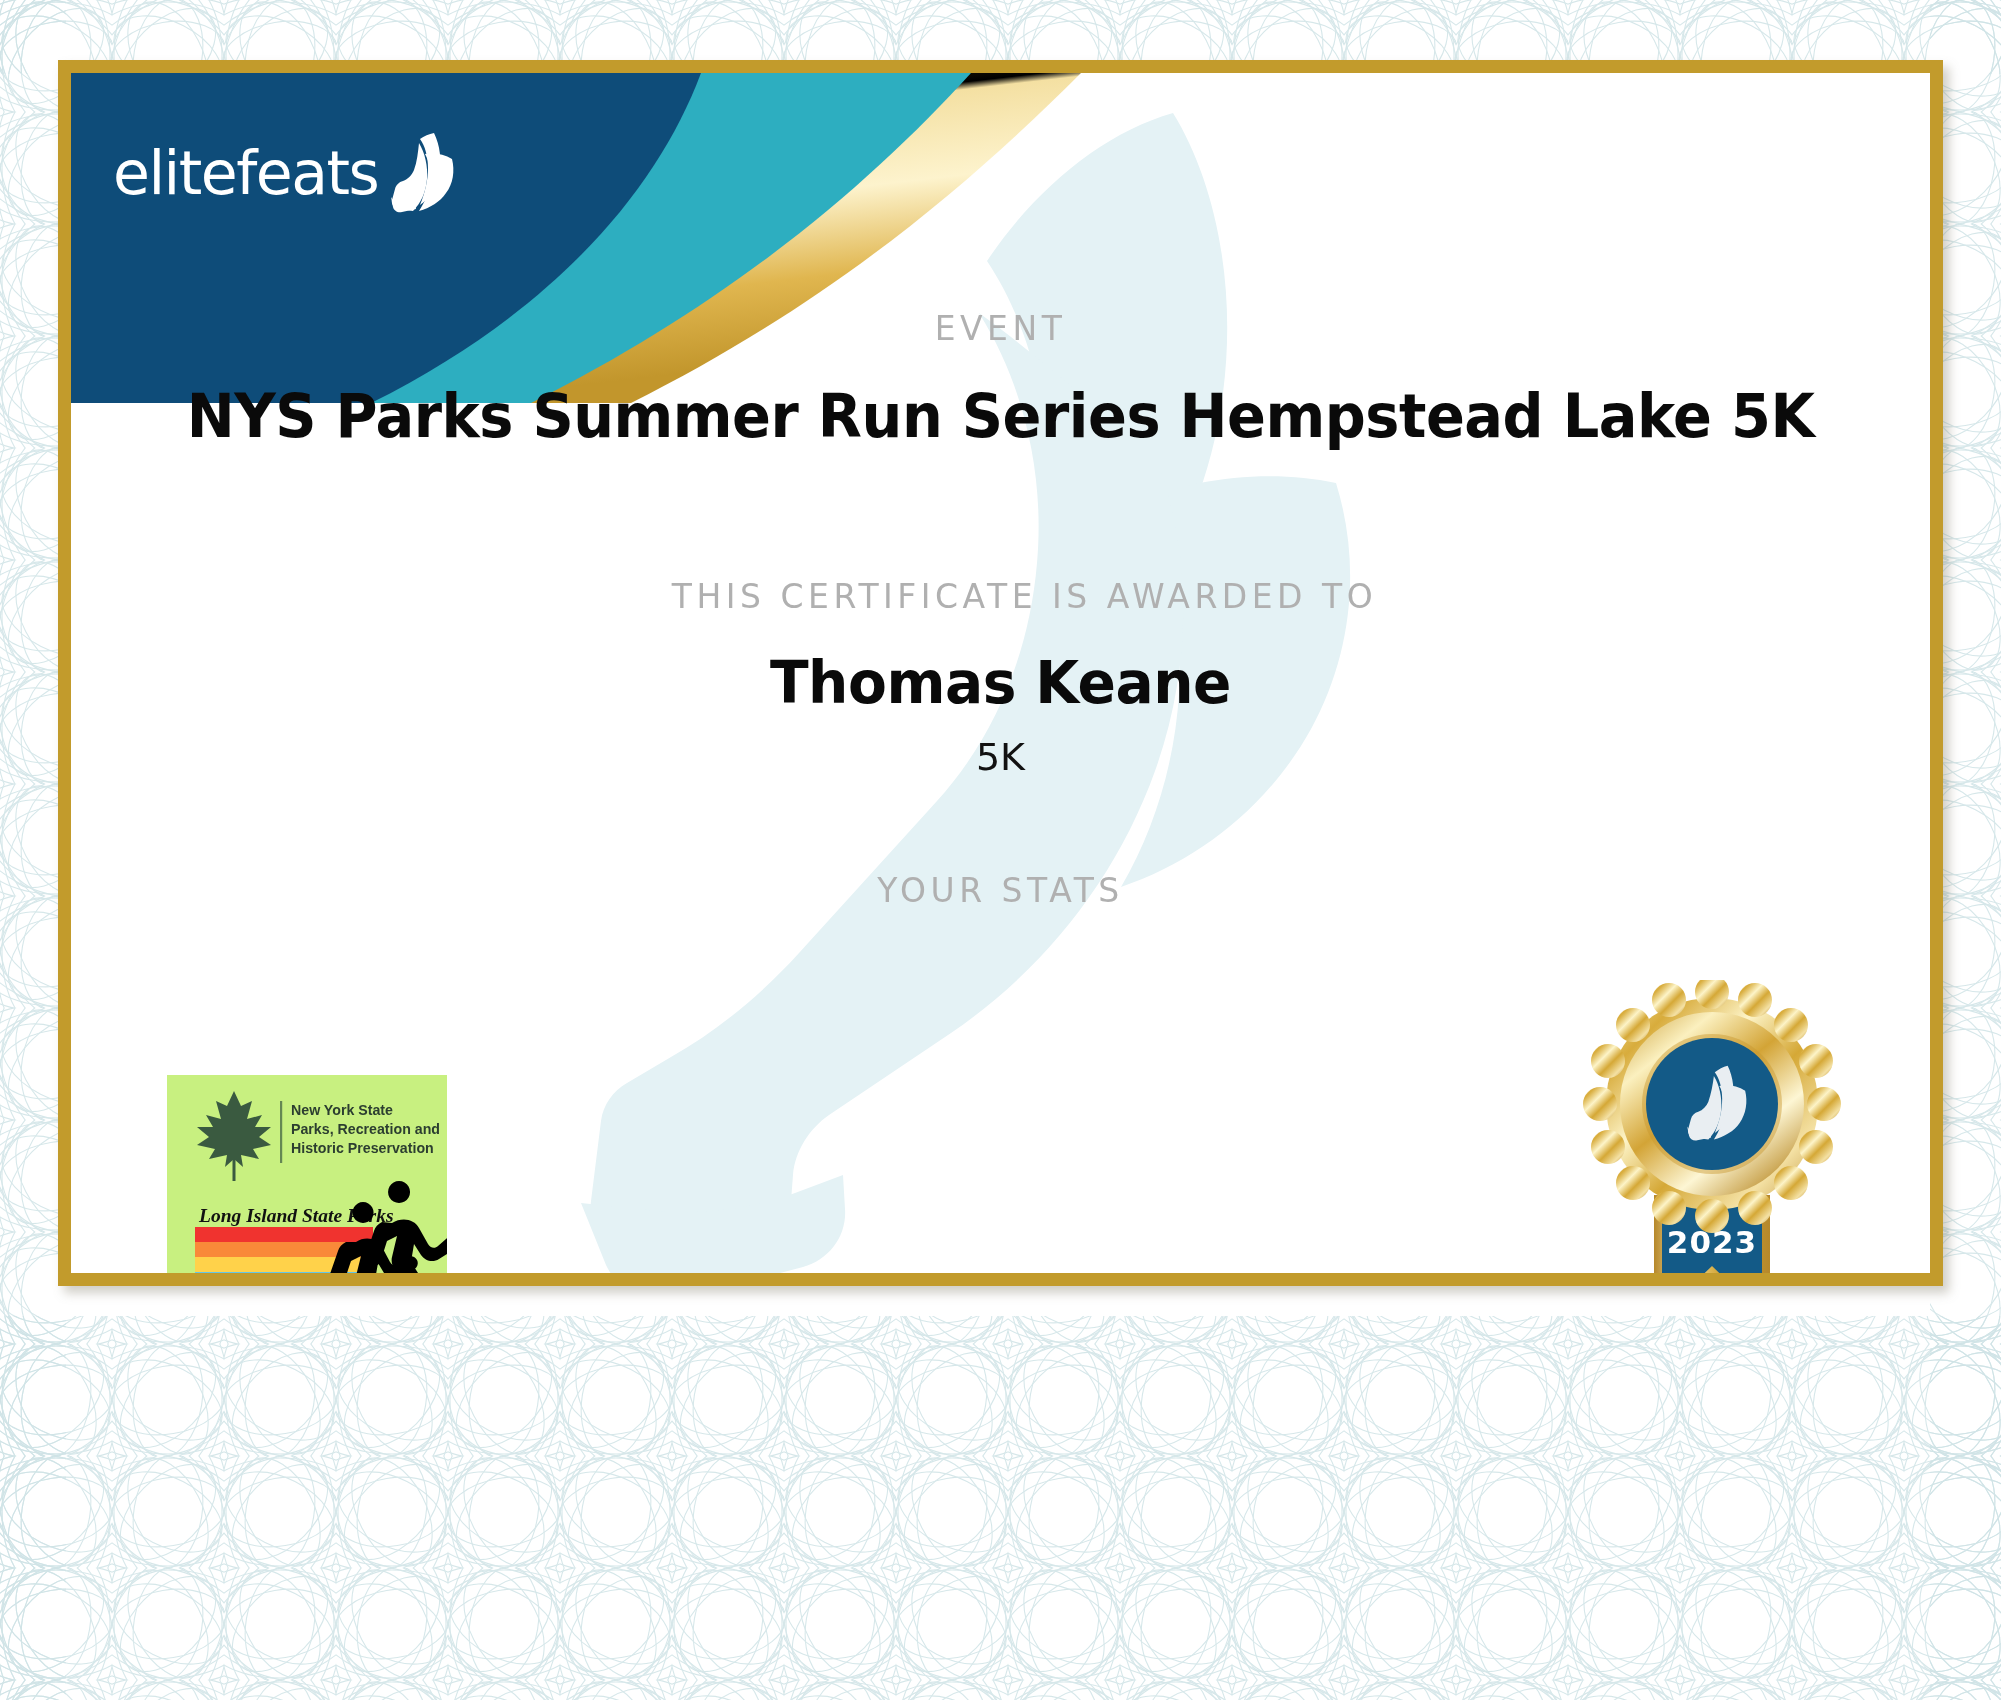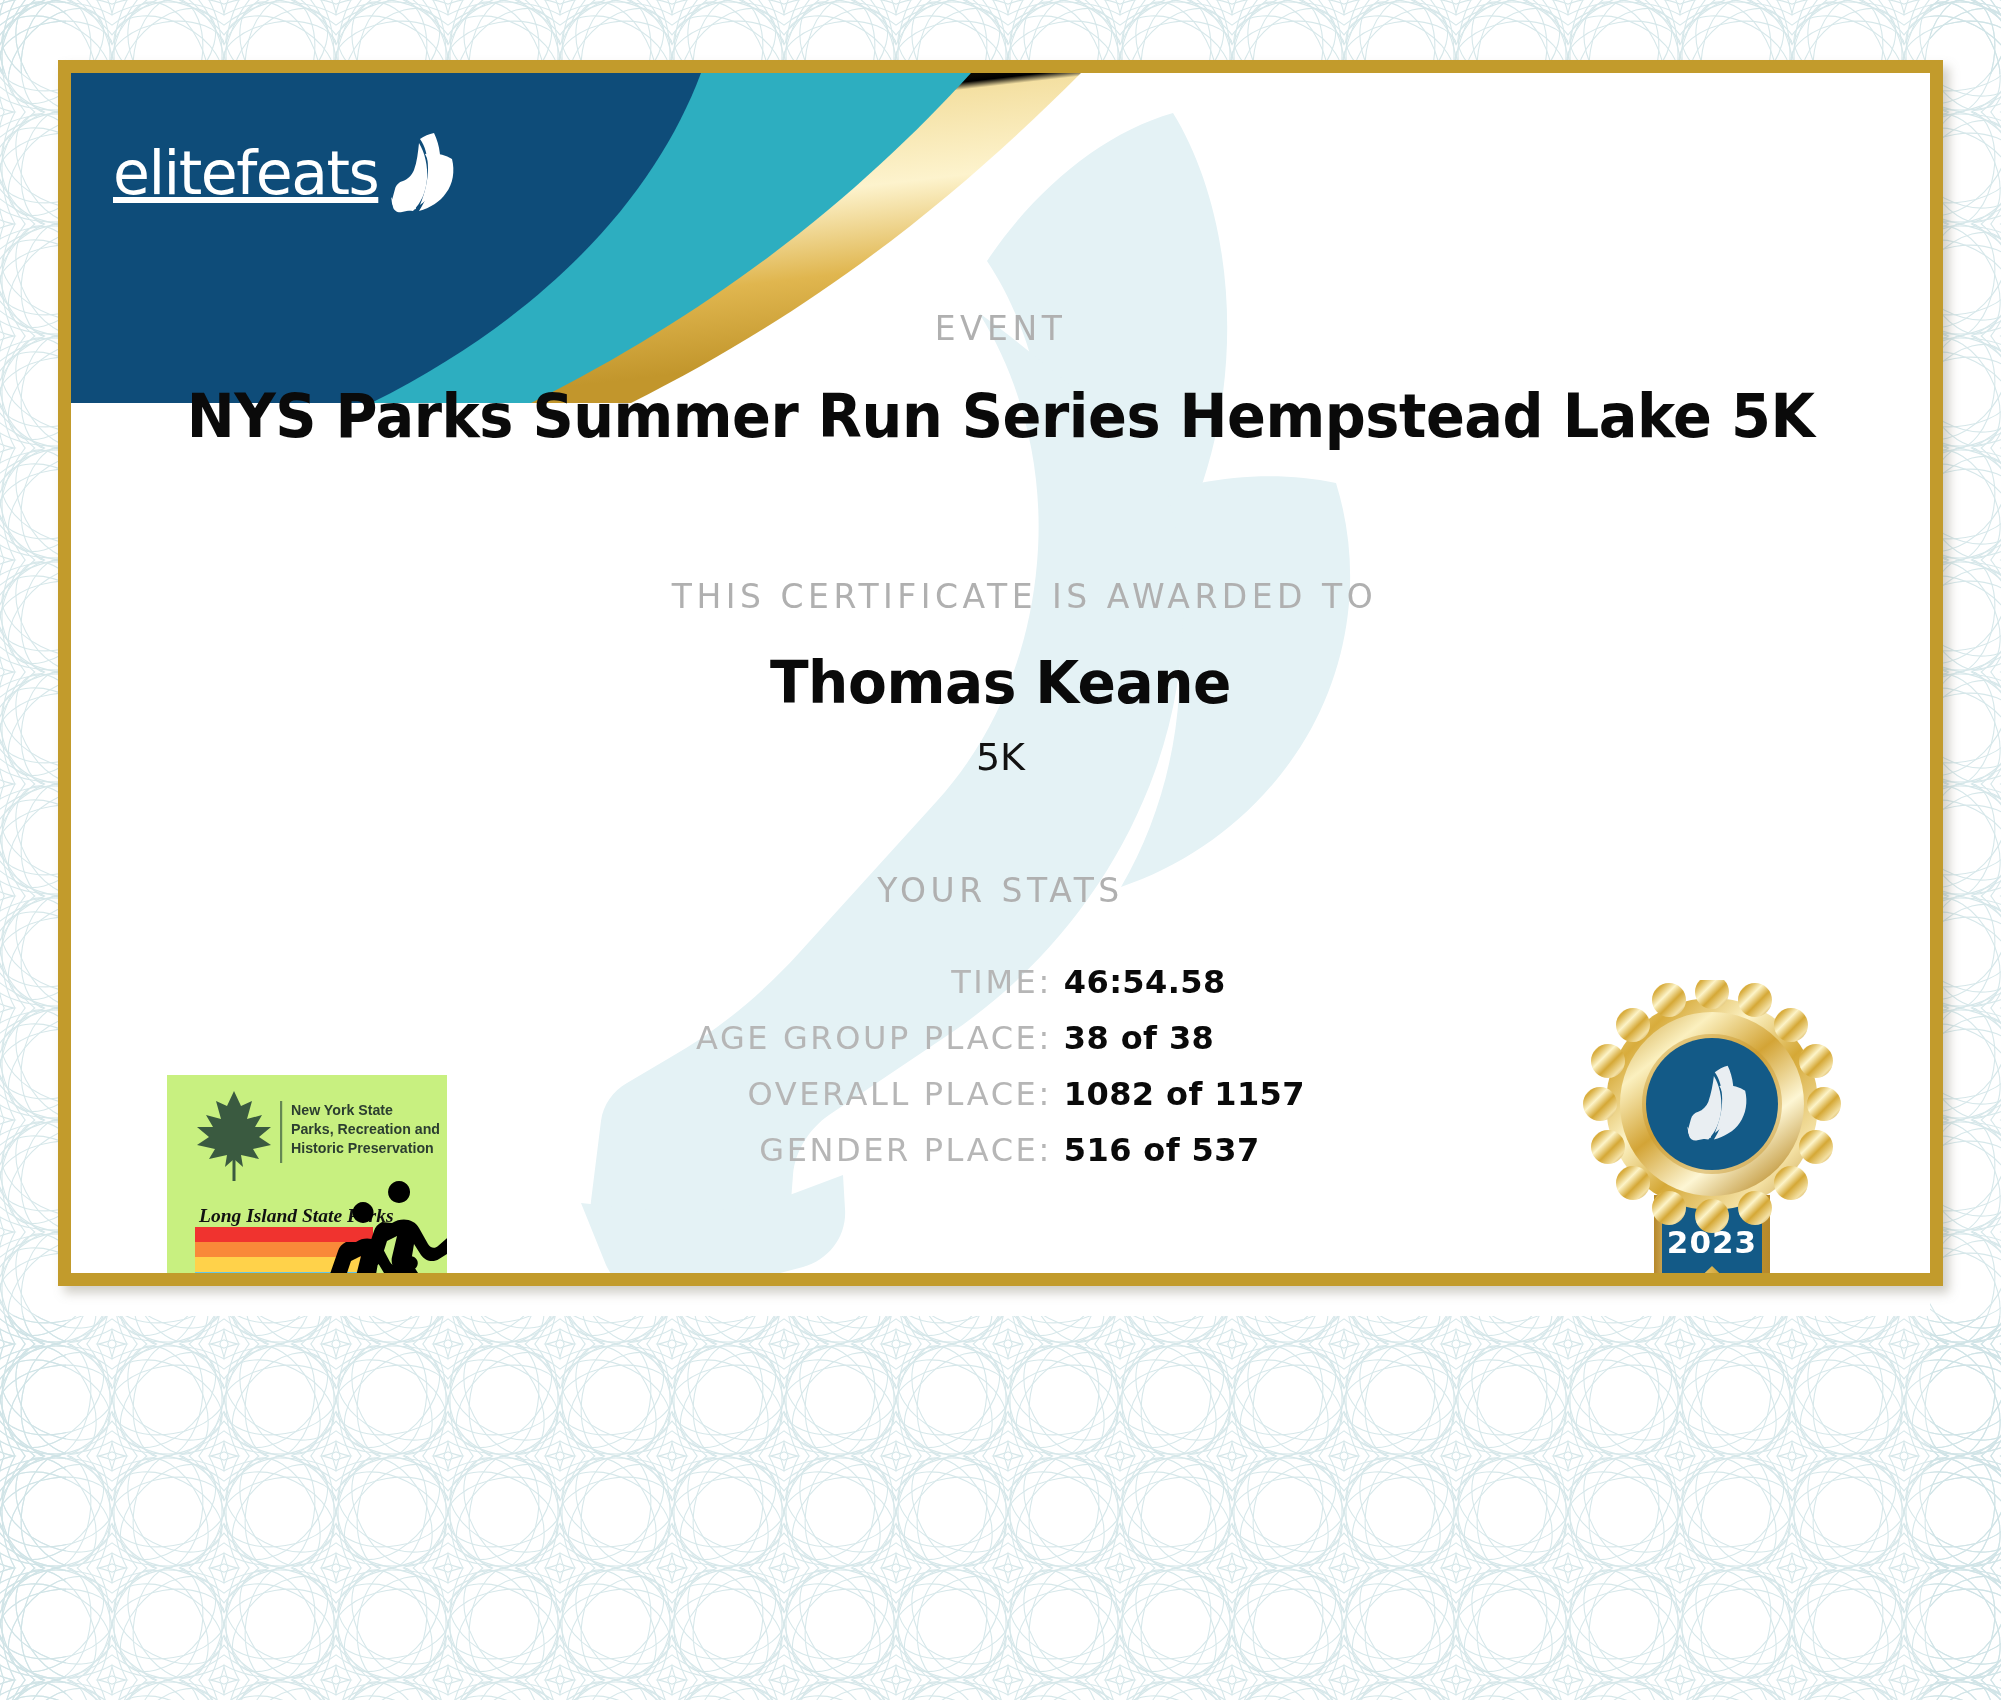--- a/index.html
+++ b/index.html
@@ -45,21 +45,21 @@
   }
 
   #brand-logo{
     position:absolute;left:42px;top:58px;
     z-index:5;
     display:flex;align-items:flex-end;gap:4px;
   }
   #brand-wordmark{
     font-family:"DejaVu Sans", sans-serif;
     font-size:60px;font-weight:400;color:#ffffff;
-    letter-spacing:-1.5px;line-height:1;text-decoration:underline;
+    letter-spacing:-1.5px;line-height:1;
   }
   #brand-wing{margin-bottom:-10px;}
 
   
   #content{
     position:relative;z-index:4;
     padding-top:236px;
     text-align:center;
   }
 
@@ -254,40 +254,20 @@
     <div id="event-title">NYS Parks Summer Run Series Hempstead Lake 5K</div>
 
     <div class="section-label" id="awarded-label">THIS CERTIFICATE IS AWARDED TO</div>
 
     <div id="recipient-name">Thomas Keane</div>
 
     <div id="event-distance">5K</div>
 
     <div class="section-label" id="stats-label">YOUR STATS</div>
 
-    <table id="stats-table">
-      <tbody>
-        <tr>
-          <td class="stat-key">TIME:</td>
-          <td class="stat-val">46:54.58</td>
-        </tr>
-        <tr>
-          <td class="stat-key">AGE GROUP PLACE:</td>
-          <td class="stat-val">38 of 38</td>
-        </tr>
-        <tr>
-          <td class="stat-key">OVERALL PLACE:</td>
-          <td class="stat-val">1082 of 1157</td>
-        </tr>
-        <tr>
-          <td class="stat-key">GENDER PLACE:</td>
-          <td class="stat-val">516 of 537</td>
-        </tr>
-      </tbody>
-    </table>
   </div>
 
   <div id="sponsor-logo">
     <svg viewBox="0 0 280 280" width="280" height="280" xmlns="http://www.w3.org/2000/svg">
       <rect x="0" y="0" width="280" height="280" fill="#c8f080"></rect>
 
       <g fill="#3a5a40">
         <path d="M67 16 L74 31 L85 26 L80 44 L95 40 L88 52 L104 52 L92 62 L104 70
                  L86 74 L92 84 L74 80 L76 92 L67 84 L58 92 L60 80 L42 84 L48 74
                  L30 70 L42 62 L30 52 L46 52 L39 40 L54 44 L49 26 L60 31 Z"></path>

